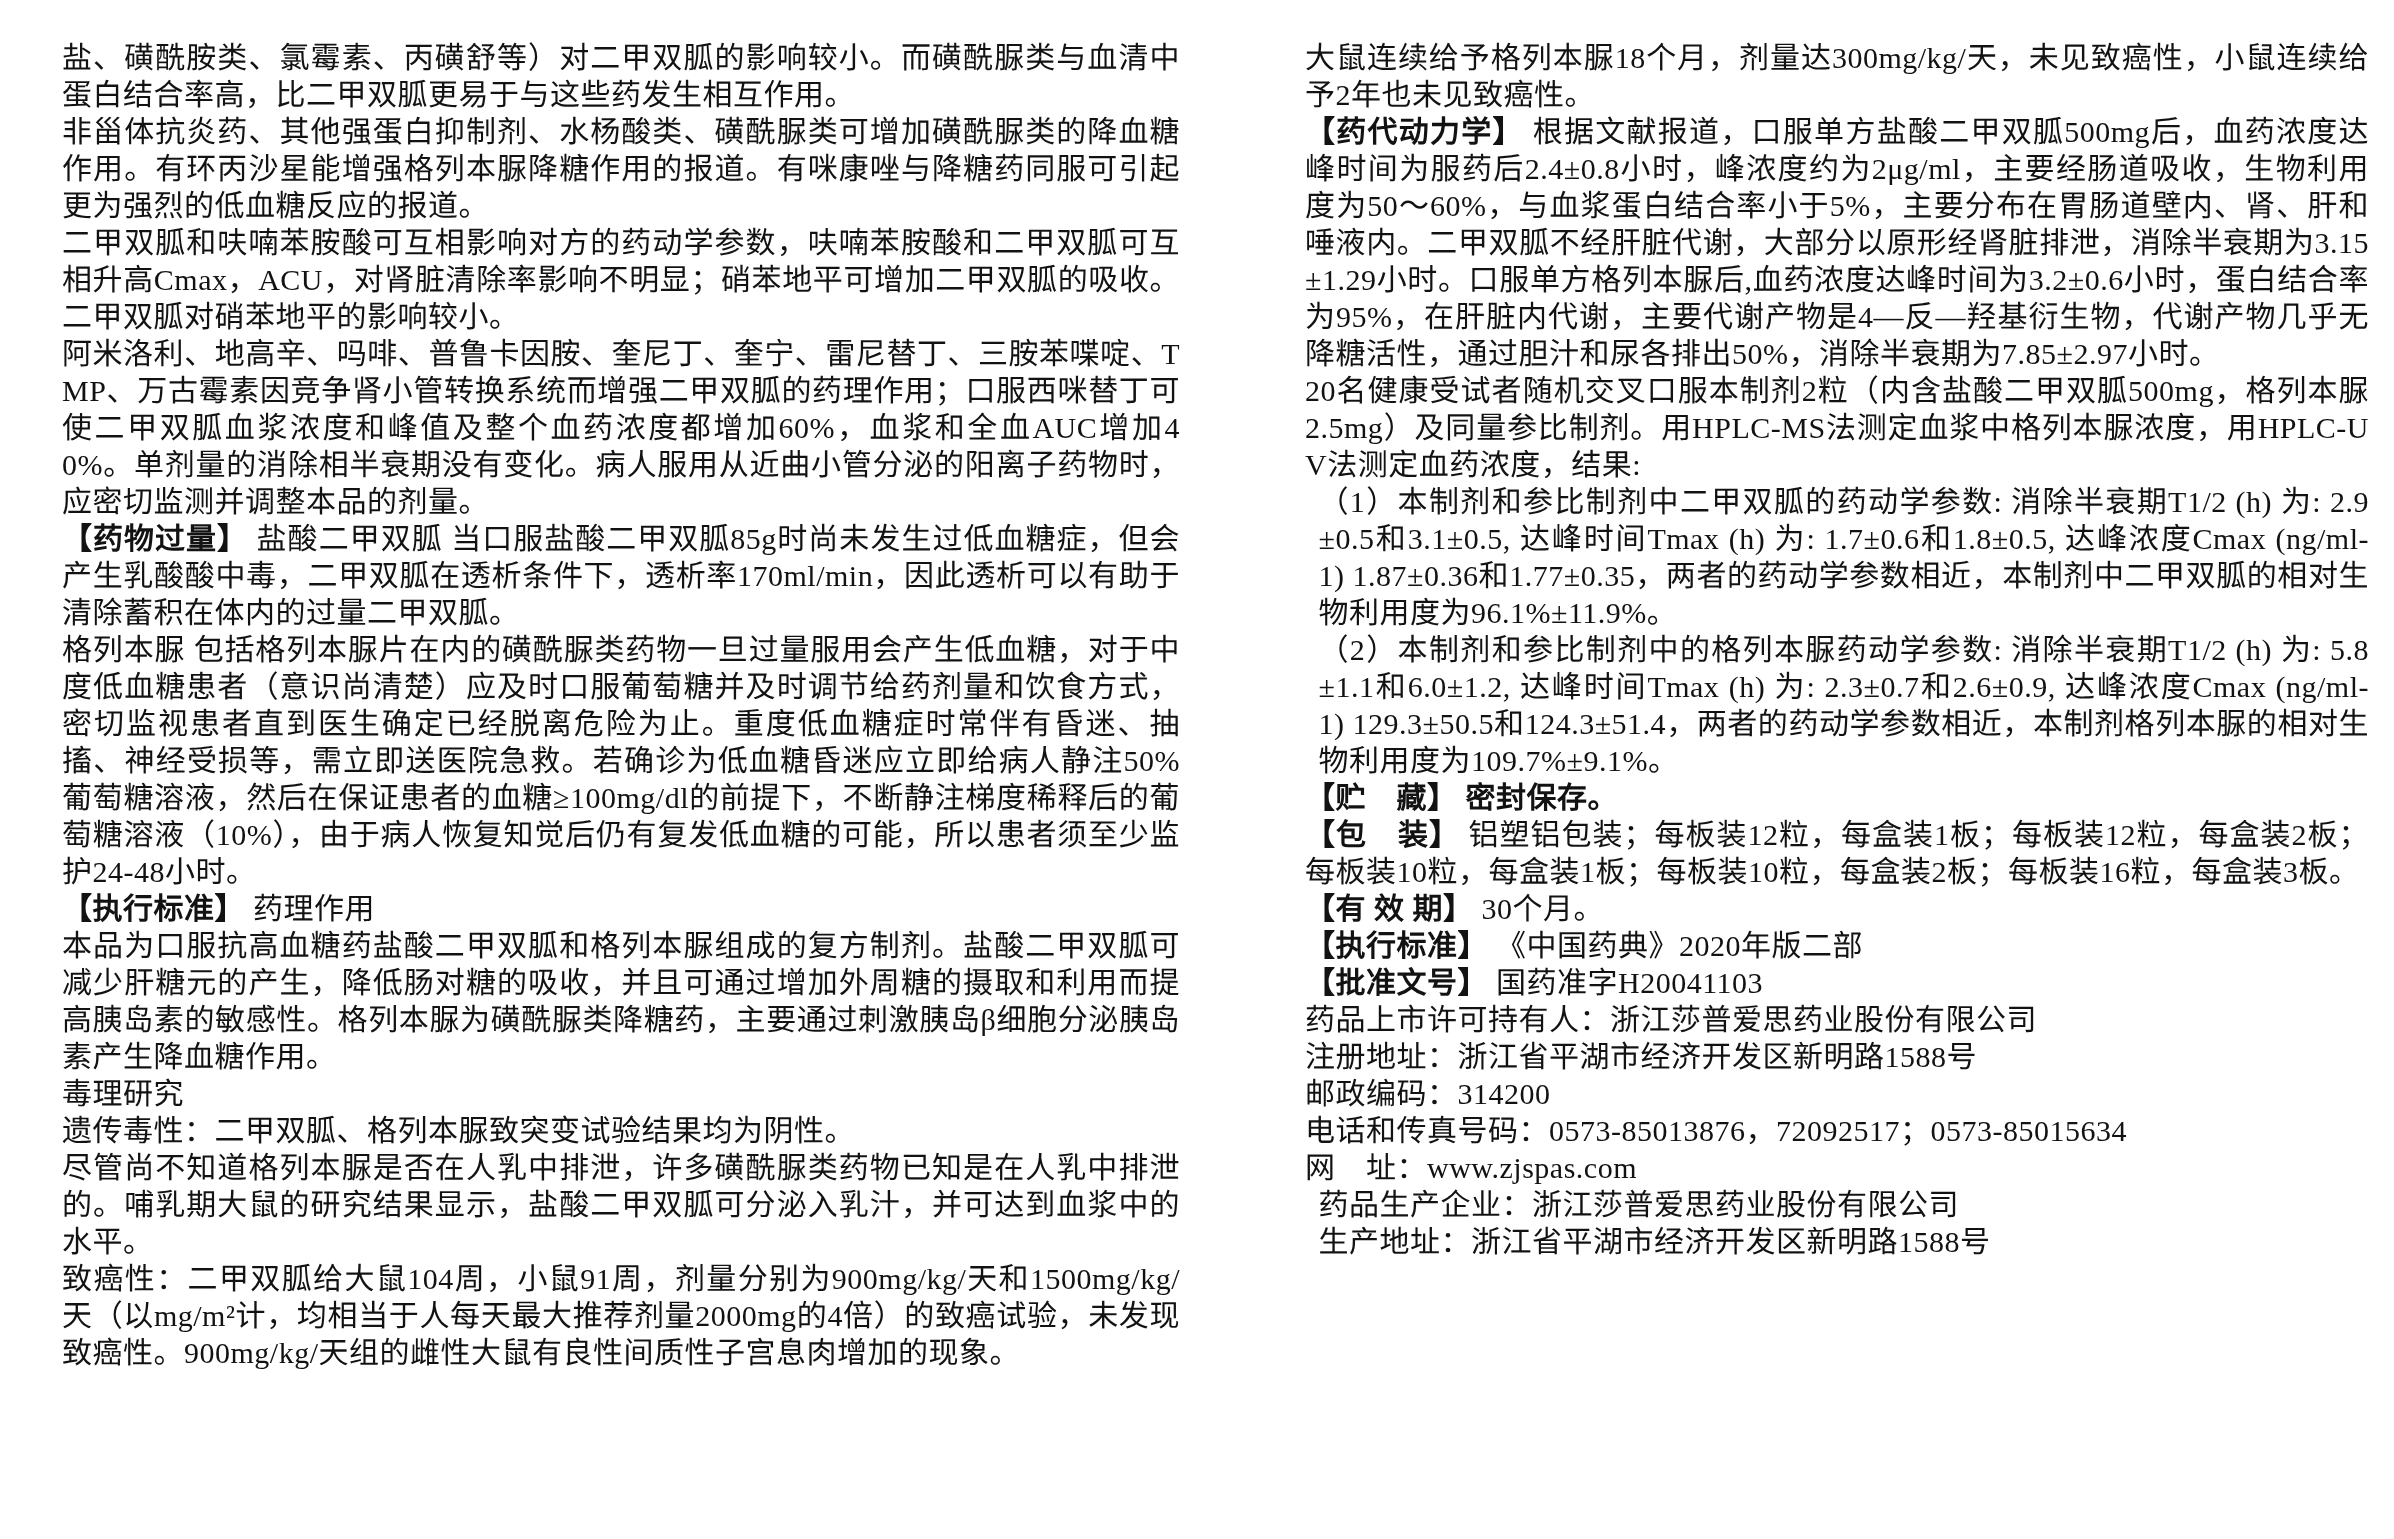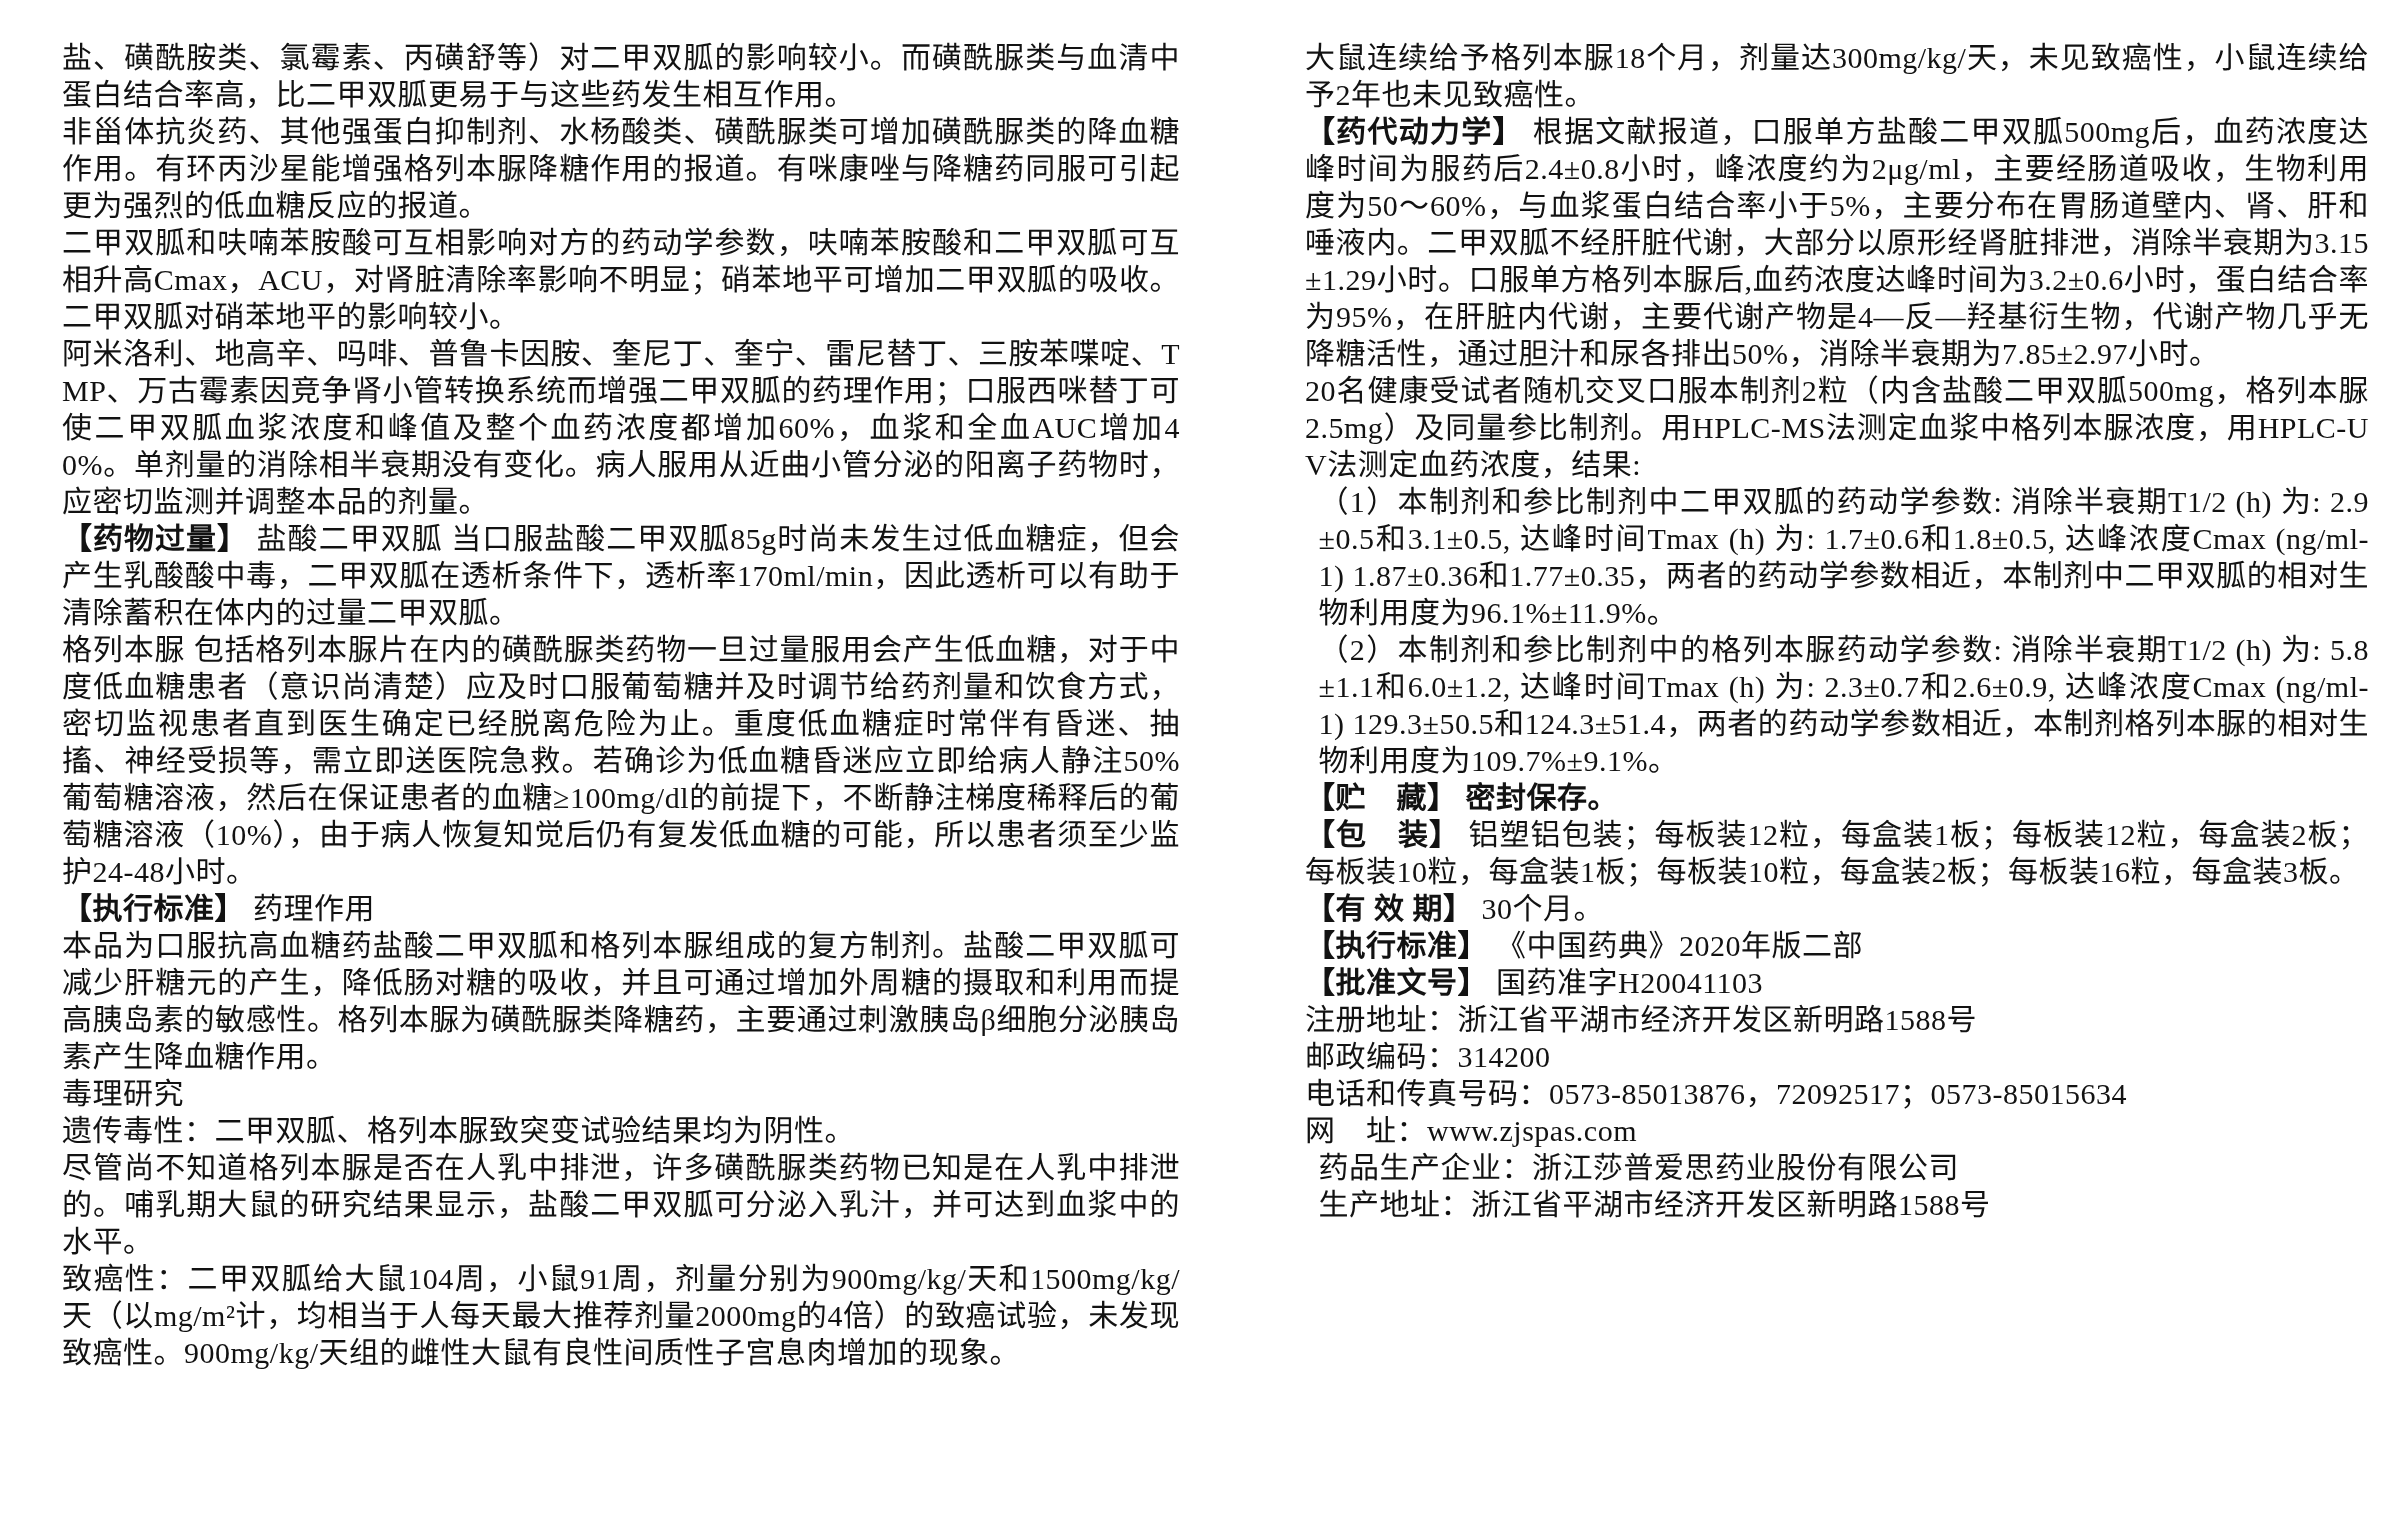--- a/index.html
+++ b/index.html
@@ -74,20 +74,21 @@
       <p class="para">大鼠连续给予格列本脲18个月，剂量达300mg/kg/天，未见致癌性，小鼠连续给予2年也未见致癌性。</p>
       <p class="para"><b class="hdr">【药代动力学】</b> 根据文献报道，口服单方盐酸二甲双胍500mg后，血药浓度达峰时间为服药后2.4±0.8小时，峰浓度约为2μg/ml，主要经肠道吸收，生物利用度为50～60%，与血浆蛋白结合率小于5%，主要分布在胃肠道壁内、肾、肝和唾液内。二甲双胍不经肝脏代谢，大部分以原形经肾脏排泄，消除半衰期为3.15±1.29小时。口服单方格列本脲后,血药浓度达峰时间为3.2±0.6小时，蛋白结合率为95%，在肝脏内代谢，主要代谢产物是4—反—羟基衍生物，代谢产物几乎无降糖活性，通过胆汁和尿各排出50%，消除半衰期为7.85±2.97小时。</p>
       <p class="para">20名健康受试者随机交叉口服本制剂2粒（内含盐酸二甲双胍500mg，格列本脲2.5mg）及同量参比制剂。用HPLC-MS法测定血浆中格列本脲浓度，用HPLC-UV法测定血药浓度，结果:</p>
       <p class="para indent">（1）本制剂和参比制剂中二甲双胍的药动学参数: 消除半衰期T1/2 (h) 为: 2.9±0.5和3.1±0.5, 达峰时间Tmax (h) 为: 1.7±0.6和1.8±0.5, 达峰浓度Cmax (ng/ml-1) 1.87±0.36和1.77±0.35，两者的药动学参数相近，本制剂中二甲双胍的相对生物利用度为96.1%±11.9%。</p>
       <p class="para indent">（2）本制剂和参比制剂中的格列本脲药动学参数: 消除半衰期T1/2 (h) 为: 5.8±1.1和6.0±1.2, 达峰时间Tmax (h) 为: 2.3±0.7和2.6±0.9, 达峰浓度Cmax (ng/ml-1) 129.3±50.5和124.3±51.4，两者的药动学参数相近，本制剂格列本脲的相对生物利用度为109.7%±9.1%。</p>
       <p class="para bold"><b class="hdr">【贮　藏】</b> 密封保存。</p>
       <p class="para"><b class="hdr">【包　装】</b> 铝塑铝包装；每板装12粒，每盒装1板；每板装12粒，每盒装2板；每板装10粒，每盒装1板；每板装10粒，每盒装2板；每板装16粒，每盒装3板。</p>
       <p class="para"><b class="hdr">【有 效 期】</b> 30个月。</p>
       <p class="para"><b class="hdr">【执行标准】</b> 《中国药典》2020年版二部</p>
       <p class="para"><b class="hdr">【批准文号】</b> 国药准字H20041103</p>
+      <p class="para">药品上市许可持有人：浙江莎普爱思药业股份有限公司</p>
       <p class="para">注册地址：浙江省平湖市经济开发区新明路1588号</p>
       <p class="para">邮政编码：314200</p>
       <p class="para">电话和传真号码：0573-85013876，72092517；0573-85015634</p>
       <p class="para">网　址：www.zjspas.com</p>
       <p class="para indent">药品生产企业：浙江莎普爱思药业股份有限公司</p>
       <p class="para indent">生产地址：浙江省平湖市经济开发区新明路1588号</p>
     </div>
 </div>
 
 

